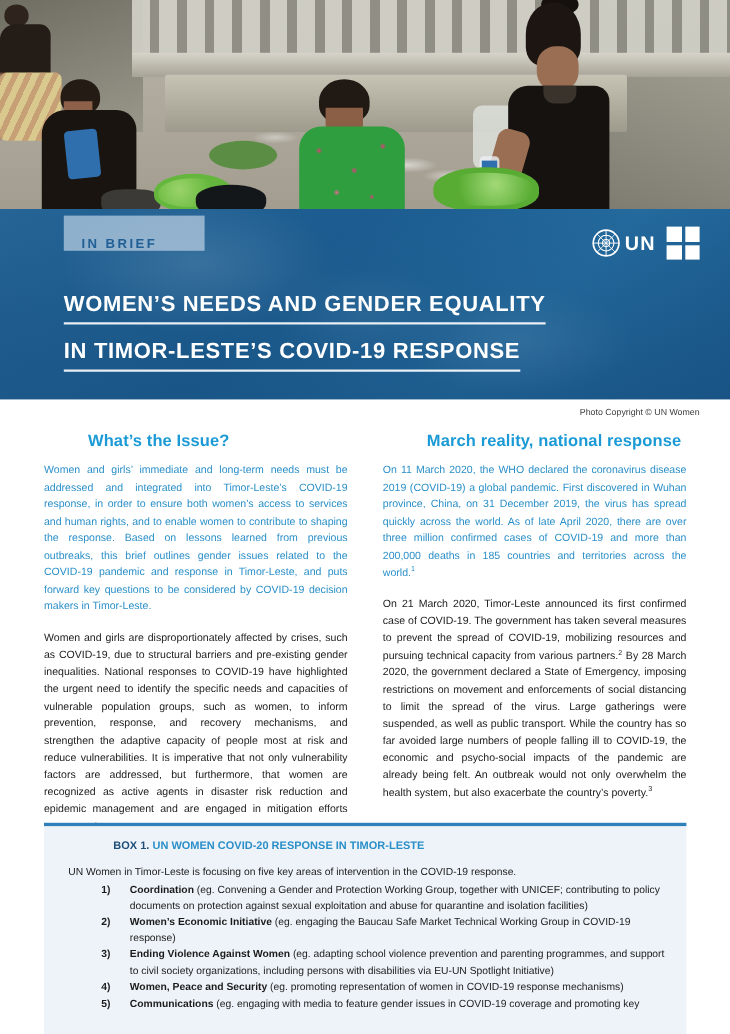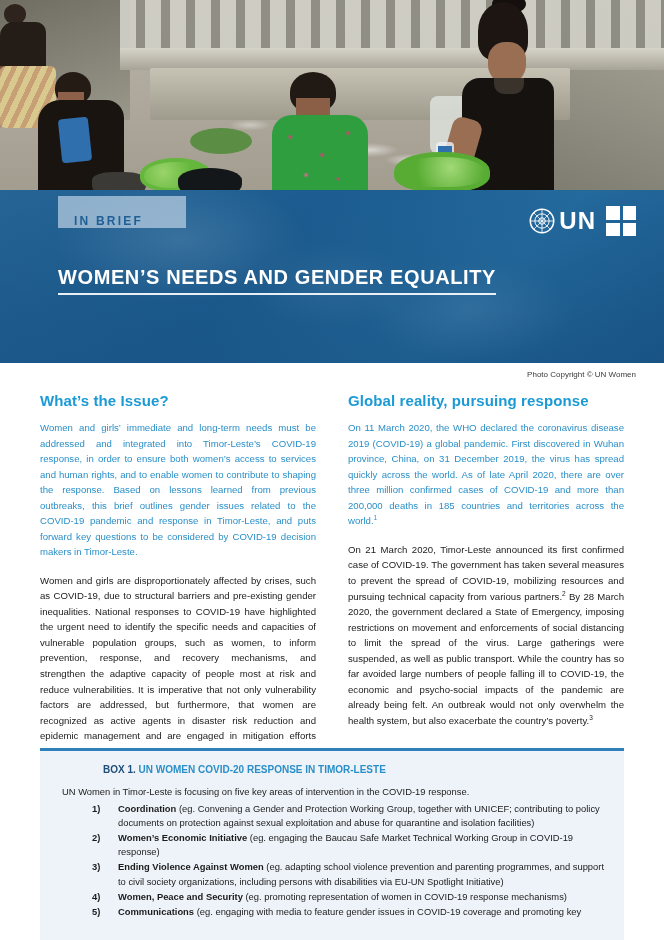--- a/index.html
+++ b/index.html
@@ -142,21 +142,21 @@
     position: absolute;
     right: 28px; top: 206px;
     display: flex; align-items: center; gap: 6px;
     z-index: 4;
   }
   .logo-words { display:flex; flex-direction:column; align-items:flex-start; line-height:1; }
   .logo-row1 { display:flex; align-items:center; gap:4px; }
   .logo-un, .logo-women {
     color:#ffffff; font-weight:bold; letter-spacing:1px;
   }
-  .logo-un { font-size:24px; }
+  .logo-un { font-size:18px; }
   .logo-women { font-size:26px; margin-top:2px; }
   .logo-grid {
     width:30px; height:30px;
     display:grid; grid-template-columns:1fr 1fr; grid-template-rows:1fr 1fr;
     gap:3px; margin-left:4px;
   }
   .logo-grid i { background:#ffffff; display:block; }
 
   .headline {
     position: absolute;
@@ -193,20 +193,21 @@
     gap: 32px;
     padding: 0 40px;
   }
   .col { width: 276px; }
   .sec-head {
     color:#1b9ad6;
     font-size: 15px;
     font-weight: bold;
     margin-bottom: 11px;
     letter-spacing: .1px;
+    margin-left: 40px;
   }
   p.body {
     font-size: 9.6px;
     line-height: 1.62;
     text-align: justify;
     margin-bottom: 13px;
     color:#1b1b1b;
   }
   p.blue { color:#2a8fc8; }
   sup { font-size: 6.5px; vertical-align: super; }
@@ -296,34 +297,35 @@
   <div class="logo-grid">
     <i></i>
     <i></i>
     <i></i>
     <i></i>
   </div>
 </div>
 
 <div class="headline">
   <div><span class="hl">WOMEN’S NEEDS AND GENDER EQUALITY</span></div>
+  <div><span class="hl">IN TIMOR-LESTE’S COVID-19 RESPONSE</span></div>
 </div>
 
 <div class="credit">Photo Copyright © UN Women</div>
 
 <div class="content">
 
   <div class="col">
     <div class="sec-head">What’s the Issue?</div>
     <p class="body blue">Women and girls’ immediate and long-term needs must be addressed and integrated into Timor-Leste’s COVID-19 response, in order to ensure both women’s access to services and human rights, and to enable women to contribute to shaping the response. Based on lessons learned from previous outbreaks, this brief outlines gender issues related to the COVID-19 pandemic and response in Timor-Leste, and puts forward key questions to be considered by COVID-19 decision makers in Timor-Leste.</p>
     <p class="body">Women and girls are disproportionately affected by crises, such as COVID-19, due to structural barriers and pre-existing gender inequalities. National responses to COVID-19 have highlighted the urgent need to identify the specific needs and capacities of vulnerable population groups, such as women, to inform prevention, response, and recovery mechanisms, and strengthen the adaptive capacity of people most at risk and reduce vulnerabilities. It is imperative that not only vulnerability factors are addressed, but furthermore, that women are recognized as active agents in disaster risk reduction and epidemic management and are engaged in mitigation efforts across sectors.</p>
   </div>
 
   <div class="col">
-    <div class="sec-head">Global reality, pursuing response</div>
+    <div class="sec-head">March reality, national response</div>
     <p class="body blue"><span>On 11 March 2020, the WHO declared the coronavirus disease 2019 (COVID-19) a global pandemic. First discovered in Wuhan province, China, on 31 December 2019, the virus has spread quickly across the world. As of late April 2020, there are over three million confirmed cases of COVID-19 and more than 200,000 deaths in 185 countries and territories across the world.</span><sup>1</sup></p>
     <p class="body"><span>On 21 March 2020, Timor-Leste announced its first confirmed case of COVID-19. The government has taken several measures to prevent the spread of COVID-19, mobilizing resources and pursuing technical capacity from various partners.</span><sup>2</sup><span> By 28 March 2020, the government declared a State of Emergency, imposing restrictions on movement and enforcements of social distancing to limit the spread of the virus. Large gatherings were suspended, as well as public transport. While the country has so far avoided large numbers of people falling ill to COVID-19, the economic and psycho-social impacts of the pandemic are already being felt. An outbreak would not only overwhelm the health system, but also exacerbate the country’s poverty.</span><sup>3</sup></p>
   </div>
 
 </div>
 
 <div class="box">
   <div class="box-title">
     <span class="b1">BOX 1.</span><span class="rest"> UN WOMEN COVID-20 RESPONSE IN TIMOR-LESTE</span>
   </div>

